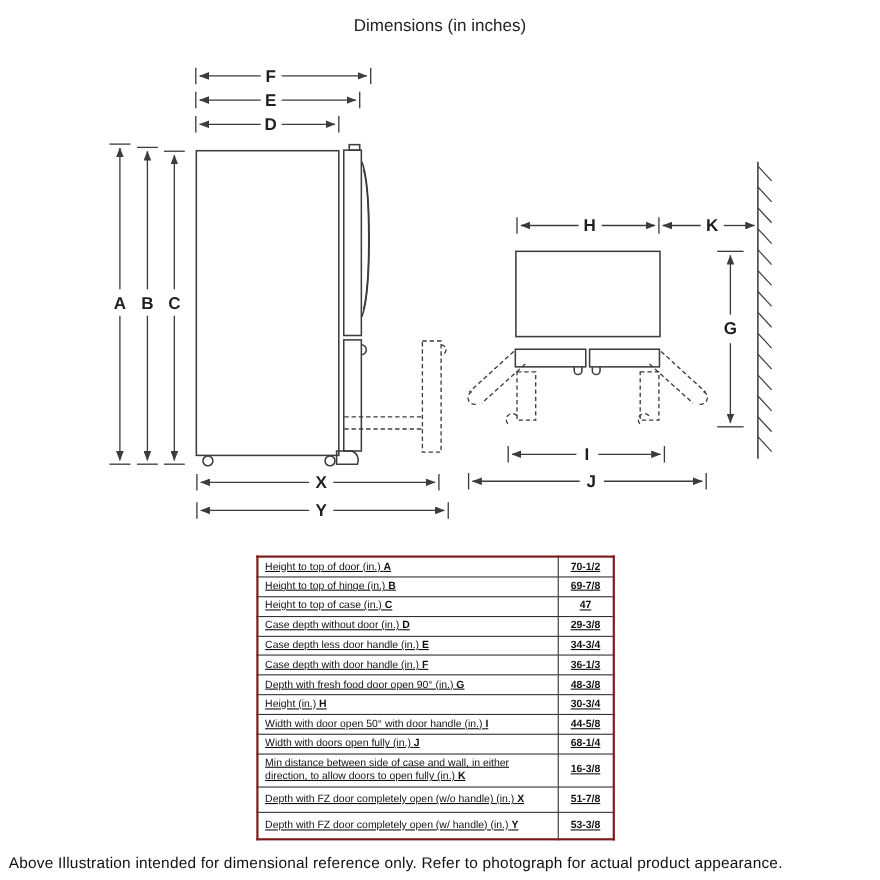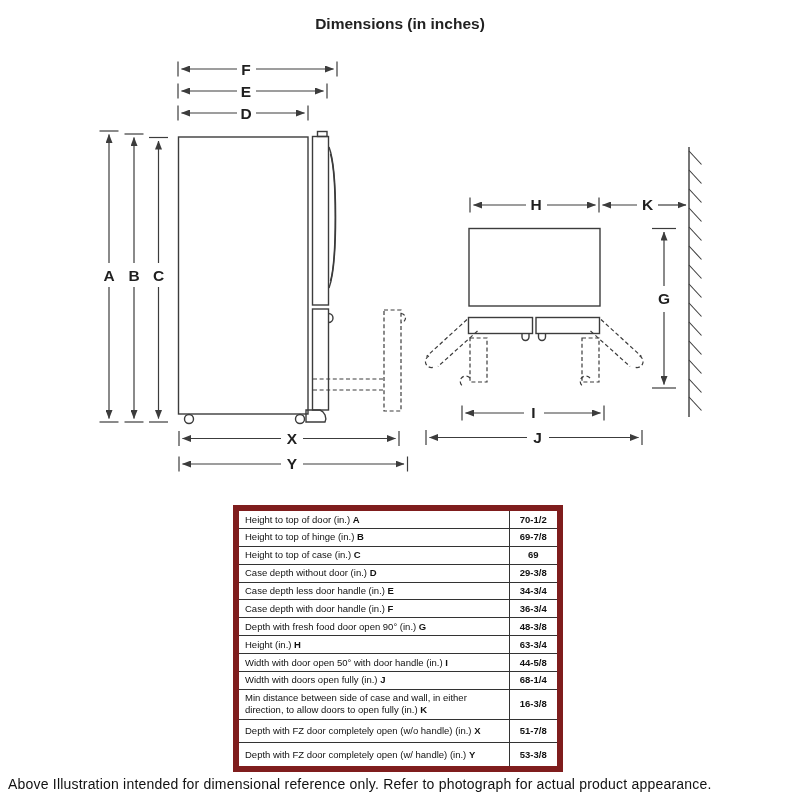--- a/index.html
+++ b/index.html
@@ -1,23 +1,23 @@
 <!DOCTYPE html>
 <html><head>
 <meta charset="utf-8">
 <style>
   html,body{margin:0;padding:0;background:#fff;}
   #stage{position:relative;width:800px;height:800px;background:#ffffff;overflow:hidden;
          font-family:"Liberation Sans",sans-serif;}
   #page-title{position:absolute;top:15px;left:0;width:800px;text-align:center;
-              font-size:15.5px;color:#222;font-weight:bold;}
+              font-size:15.5px;color:#222;}
   #diagram-svg{position:absolute;top:0;left:0;}
   .dim-table{position:absolute;left:233px;top:505px;width:324px;table-layout:fixed;
              border-collapse:collapse;font-size:9.5px;line-height:1.25;color:#111;
-             border:6px solid #7f1d1d;}
+             border:2px solid #7f1d1d;text-decoration:underline;}
   .dim-table td{border:1.5px solid #333;padding:2.5px 5px 2.5px 6px;vertical-align:middle;}
   .dim-table td.val{width:51px;text-align:center;font-weight:bold;padding-left:1px;padding-right:1px;}
   .dim-table tr.tall td{padding-top:5.5px;padding-bottom:5.5px;}
   #footnote{position:absolute;left:8px;top:776px;font-size:14px;letter-spacing:0.2px;
             white-space:nowrap;color:#111;}
   svg text{font-family:"Liberation Sans",sans-serif;font-weight:bold;font-size:15.5px;fill:#1f1f1f;}
 </style>
 </head>
 <body>
 
@@ -223,41 +223,41 @@
       <tr>
           <td><span>Height to top of door (in.)</span> <b>A</b></td>
           <td class="val">70-1/2</td>
         </tr>
       <tr>
           <td><span>Height to top of hinge (in.)</span> <b>B</b></td>
           <td class="val">69-7/8</td>
         </tr>
       <tr>
           <td><span>Height to top of case (in.)</span> <b>C</b></td>
-          <td class="val">69</td>
+          <td class="val">47</td>
         </tr>
       <tr>
           <td><span>Case depth without door (in.)</span> <b>D</b></td>
           <td class="val">29-3/8</td>
         </tr>
       <tr>
           <td><span>Case depth less door handle (in.)</span> <b>E</b></td>
           <td class="val">34-3/4</td>
         </tr>
       <tr>
           <td><span>Case depth with door handle (in.)</span> <b>F</b></td>
-          <td class="val">36-3/4</td>
+          <td class="val">36-1/3</td>
         </tr>
       <tr>
           <td><span>Depth with fresh food door open 90° (in.)</span> <b>G</b></td>
           <td class="val">48-3/8</td>
         </tr>
       <tr>
           <td><span>Height (in.)</span> <b>H</b></td>
-          <td class="val">63-3/4</td>
+          <td class="val">30-3/4</td>
         </tr>
       <tr>
           <td><span>Width with door open 50° with door handle (in.)</span> <b>I</b></td>
           <td class="val">44-5/8</td>
         </tr>
       <tr>
           <td><span>Width with doors open fully (in.)</span> <b>J</b></td>
           <td class="val">68-1/4</td>
         </tr>
       <tr>

